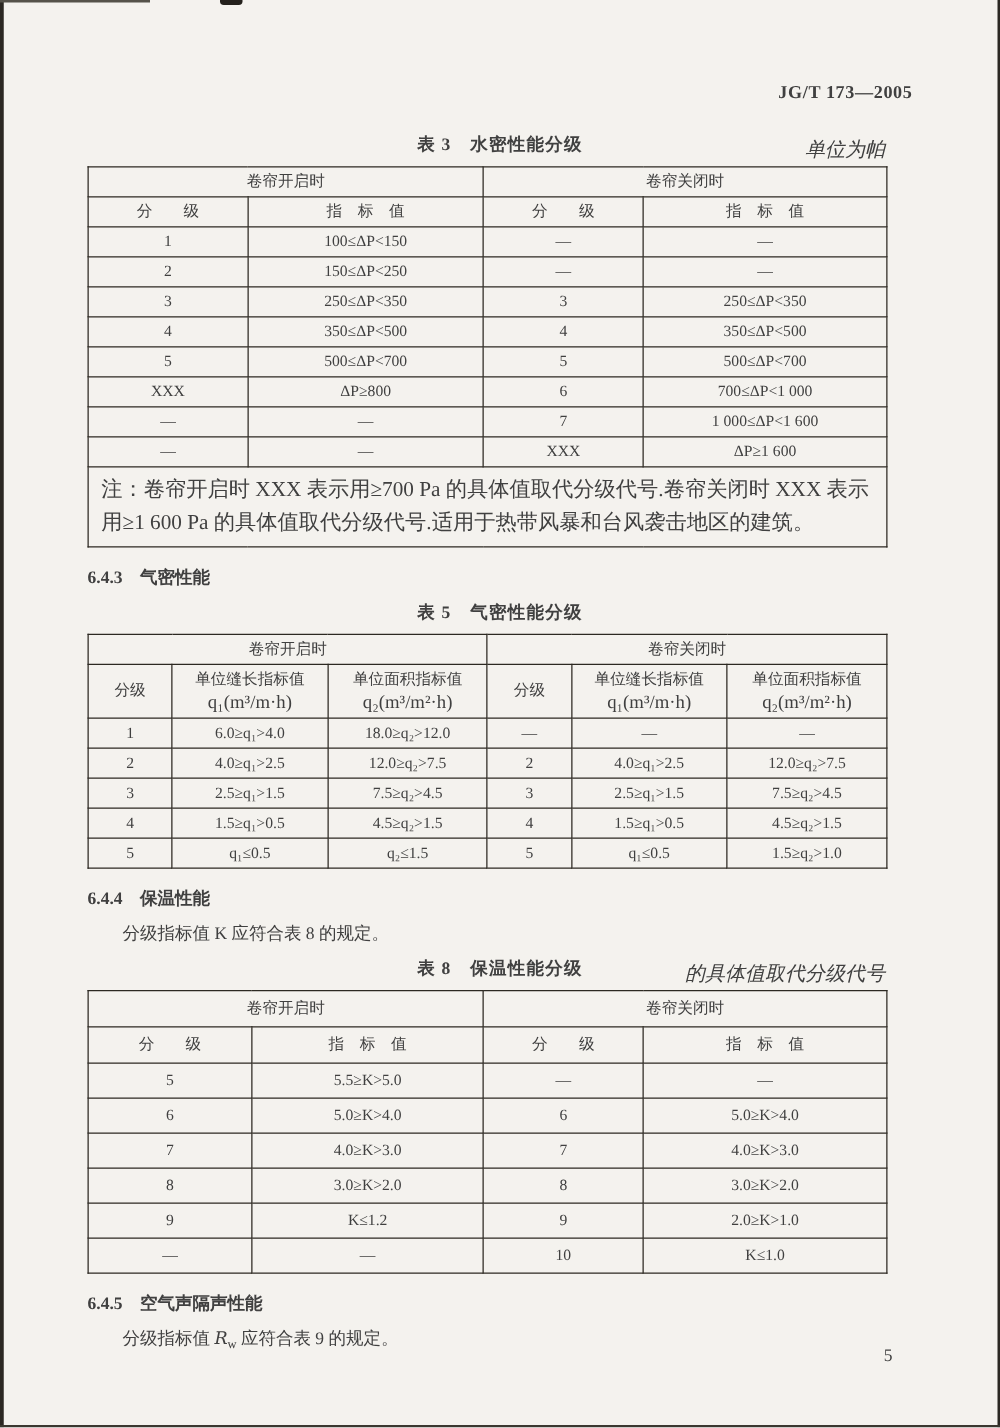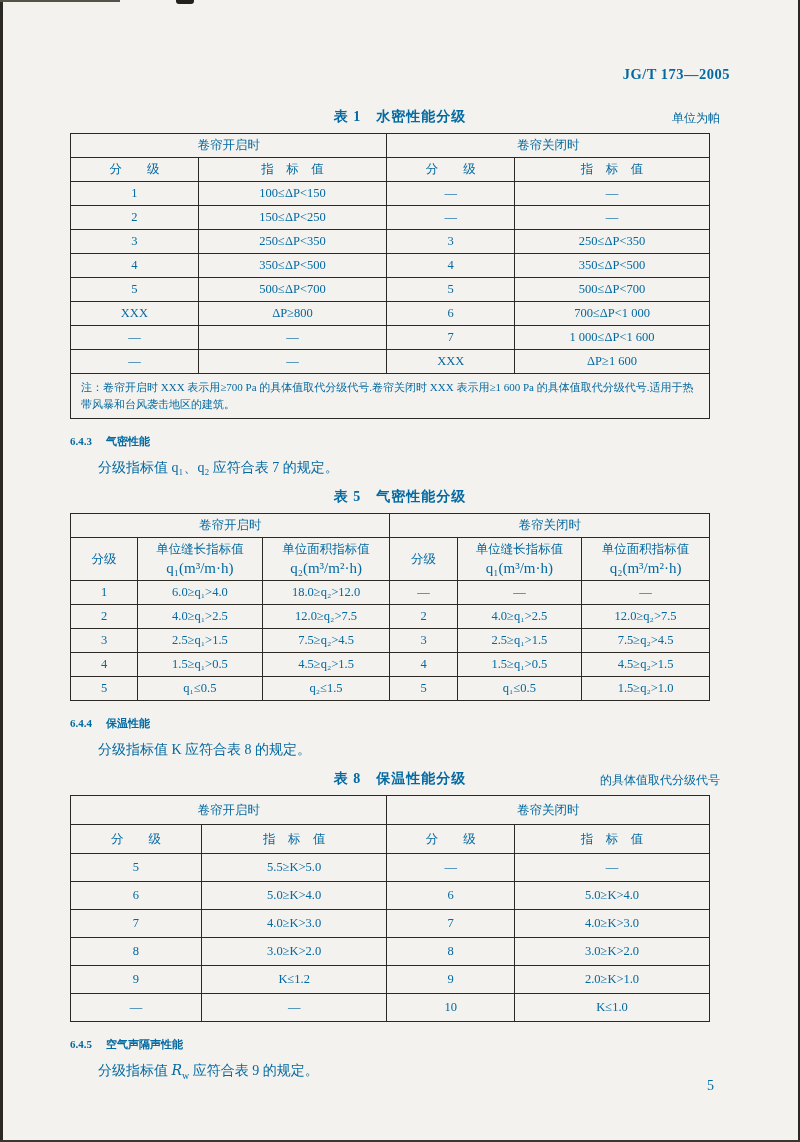--- a/index.html
+++ b/index.html
@@ -2,21 +2,21 @@
 <html><head>
 <meta charset="utf-8">
 <style>
   html,body { margin:0; padding:0; background:#d8d6d2; }
   .page {
     position:relative;
     width:800px; height:1142px;
     margin:0 auto;
     background:#f4f2ee;
     font-family:"Liberation Serif","DejaVu Serif",serif;
-    color:#0369a1;
+    color:#404040;
     overflow:hidden;
   }
   
   .edge-left  { position:absolute; left:0; top:0; width:3px; height:100%; background:#2b2823; }
   .edge-right { position:absolute; right:0; top:0; width:2px; height:100%; background:#2b2823; }
   .edge-bottom{ position:absolute; left:0; bottom:0; width:100%; height:2px; background:#3a372f; }
   .top-mark   { position:absolute; left:176px; top:0; width:18px; height:4px; background:#24211c; border-radius:0 0 3px 3px; }
   .top-line   { position:absolute; left:0; top:0; width:120px; height:2px; background:#55524a; }
 
   .content { position:relative; margin:0 70px; width:660px; }
@@ -31,22 +31,22 @@
 
   .caption-row {
     position:relative;
     margin-top:24px;
     height:22px;
     text-align:center;
   }
   .caption-row.tight { margin-top:10px; }
   .table-caption { font-size:14px; font-weight:bold; letter-spacing:1px; }
   .table-unit {
-    position:absolute; right:10px; top:3px;
-    font-size:12px; font-weight:normal;
+    position:absolute; right:22px; top:3px;
+    font-size:16px; font-weight:normal;font-style:italic;
   }
 
   table {
     width:640px;
     border-collapse:collapse;
     table-layout:fixed;
     margin-top:4px;
     font-size:12.5px;
   }
   th, td {
@@ -56,35 +56,35 @@
     font-weight:normal;
     padding:3px 4px;
     overflow:hidden;
   }
   table { border:1.5px solid #2c2922; }
 
   .t6 td { height:17px; }
   .t6 th { height:17px; }
   .t6 tfoot td {
     text-align:left;
-    font-size:11px;
+    font-size:17px;
     line-height:1.55;
     padding:5px 10px;
     height:auto;
   }
   .t7 th { height:16px; }
   .t7 td { height:17px; }
   .t7 .hdr2 { height:34px; }
   .t7 .formula { font-size:15px; margin-top:2px; }
   .t8 th { height:22px; }
   .t8 td { height:21px; }
 
   .section-heading {
     margin-top:15px;
-    font-size:11px;
+    font-size:14px;
     font-weight:bold;
   }
   .section-heading .sec-num { margin-right:14px; }
   .body-text {
     margin:10px 0 0 0;
     font-size:14px;
     text-indent:2em;
   }
   .body-text sub { font-size:10px; }
   .body-text .sym { font-style:italic; font-family:"DejaVu Serif","Liberation Serif",serif; }
@@ -105,21 +105,21 @@
   <div class="top-line"></div>
   <div class="top-mark"></div>
 
   <div class="content">
 
     <div class="doc-header">
       <span>JG/T 173—2005</span>
     </div>
 
     <div class="caption-row">
-      <span class="table-caption">表 1　水密性能分级</span>
+      <span class="table-caption">表 3　水密性能分级</span>
       <span class="table-unit">单位为帕</span>
     </div>
     <table class="t6">
       <colgroup>
         <col style="width:20%">
           <col style="width:29.5%">
           <col style="width:20%">
           <col style="width:30.5%">
       </colgroup>
       <thead>
@@ -187,21 +187,20 @@
       <tfoot>
         <tr>
           <td colspan="4">注：卷帘开启时 XXX 表示用≥700 Pa 的具体值取代分级代号.卷帘关闭时 XXX 表示用≥1 600 Pa 的具体值取代分级代号.适用于热带风暴和台风袭击地区的建筑。</td>
         </tr>
       </tfoot>
     </table>
 
     <div class="section-heading">
       <span class="sec-num">6.4.3</span><span>气密性能</span>
     </div>
-    <p class="body-text">分级指标值 q₁、q₂ 应符合表 7 的规定。</p>
 
     <div class="caption-row tight">
       <span class="table-caption">表 5　气密性能分级</span>
     </div>
     <table class="t7">
       <colgroup>
         <col style="width:10.5%">
           <col style="width:19.5%">
           <col style="width:20%">
           <col style="width:10.5%">

